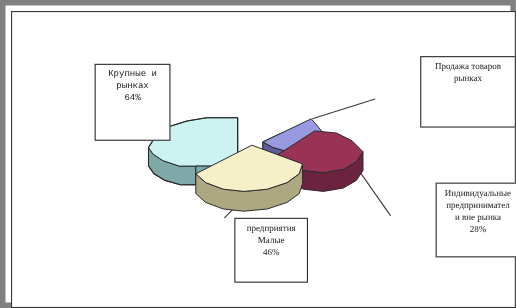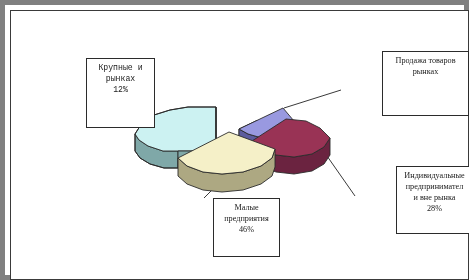--- a/index.html
+++ b/index.html
@@ -98,32 +98,32 @@
     <g>
       <path d="M 178,158 L 178,176 L 187,184 L 203,190 L 222,192 L 243,190 L 261,184 L 272,176 L 275,167 L 275,149 L 272,158 L 261,166 L 243,172 L 222,174 L 203,172 L 187,166 Z" fill="#ADA882" stroke="#2b2b2b" stroke-width="0.9"></path>
       <path d="M 178,158 L 229,132 L 275,149 L 272,158 L 261,166 L 243,172 L 222,174 L 203,172 L 187,166 Z" fill="#F5F0C8" stroke="#2b2b2b" stroke-width="0.9"></path>
     </g>
   </svg>
 </div>
 
 <div class="label-box" id="lbl-large">
   <span class="ln">Крупные и</span>
   <span class="ln">рынках</span>
-  <span class="ln">12%</span>
+  <span class="ln">64%</span>
 </div>
 
 <div class="label-box" id="lbl-retail">
   <span class="ln">Продажа товаров</span>
   <span class="ln">рынках</span>
 </div>
 
 <div class="label-box" id="lbl-indiv">
   <span class="ln">Индивидуальные</span>
   <span class="ln">предпринимател</span>
   <span class="ln">и вне рынка</span>
   <span class="ln">28%</span>
 </div>
 
 <div class="label-box" id="lbl-small">
+  <span class="ln">предприятия</span>
   <span class="ln">Малые</span>
-  <span class="ln">предприятия</span>
   <span class="ln">46%</span>
 </div>
 
 </body></html>

